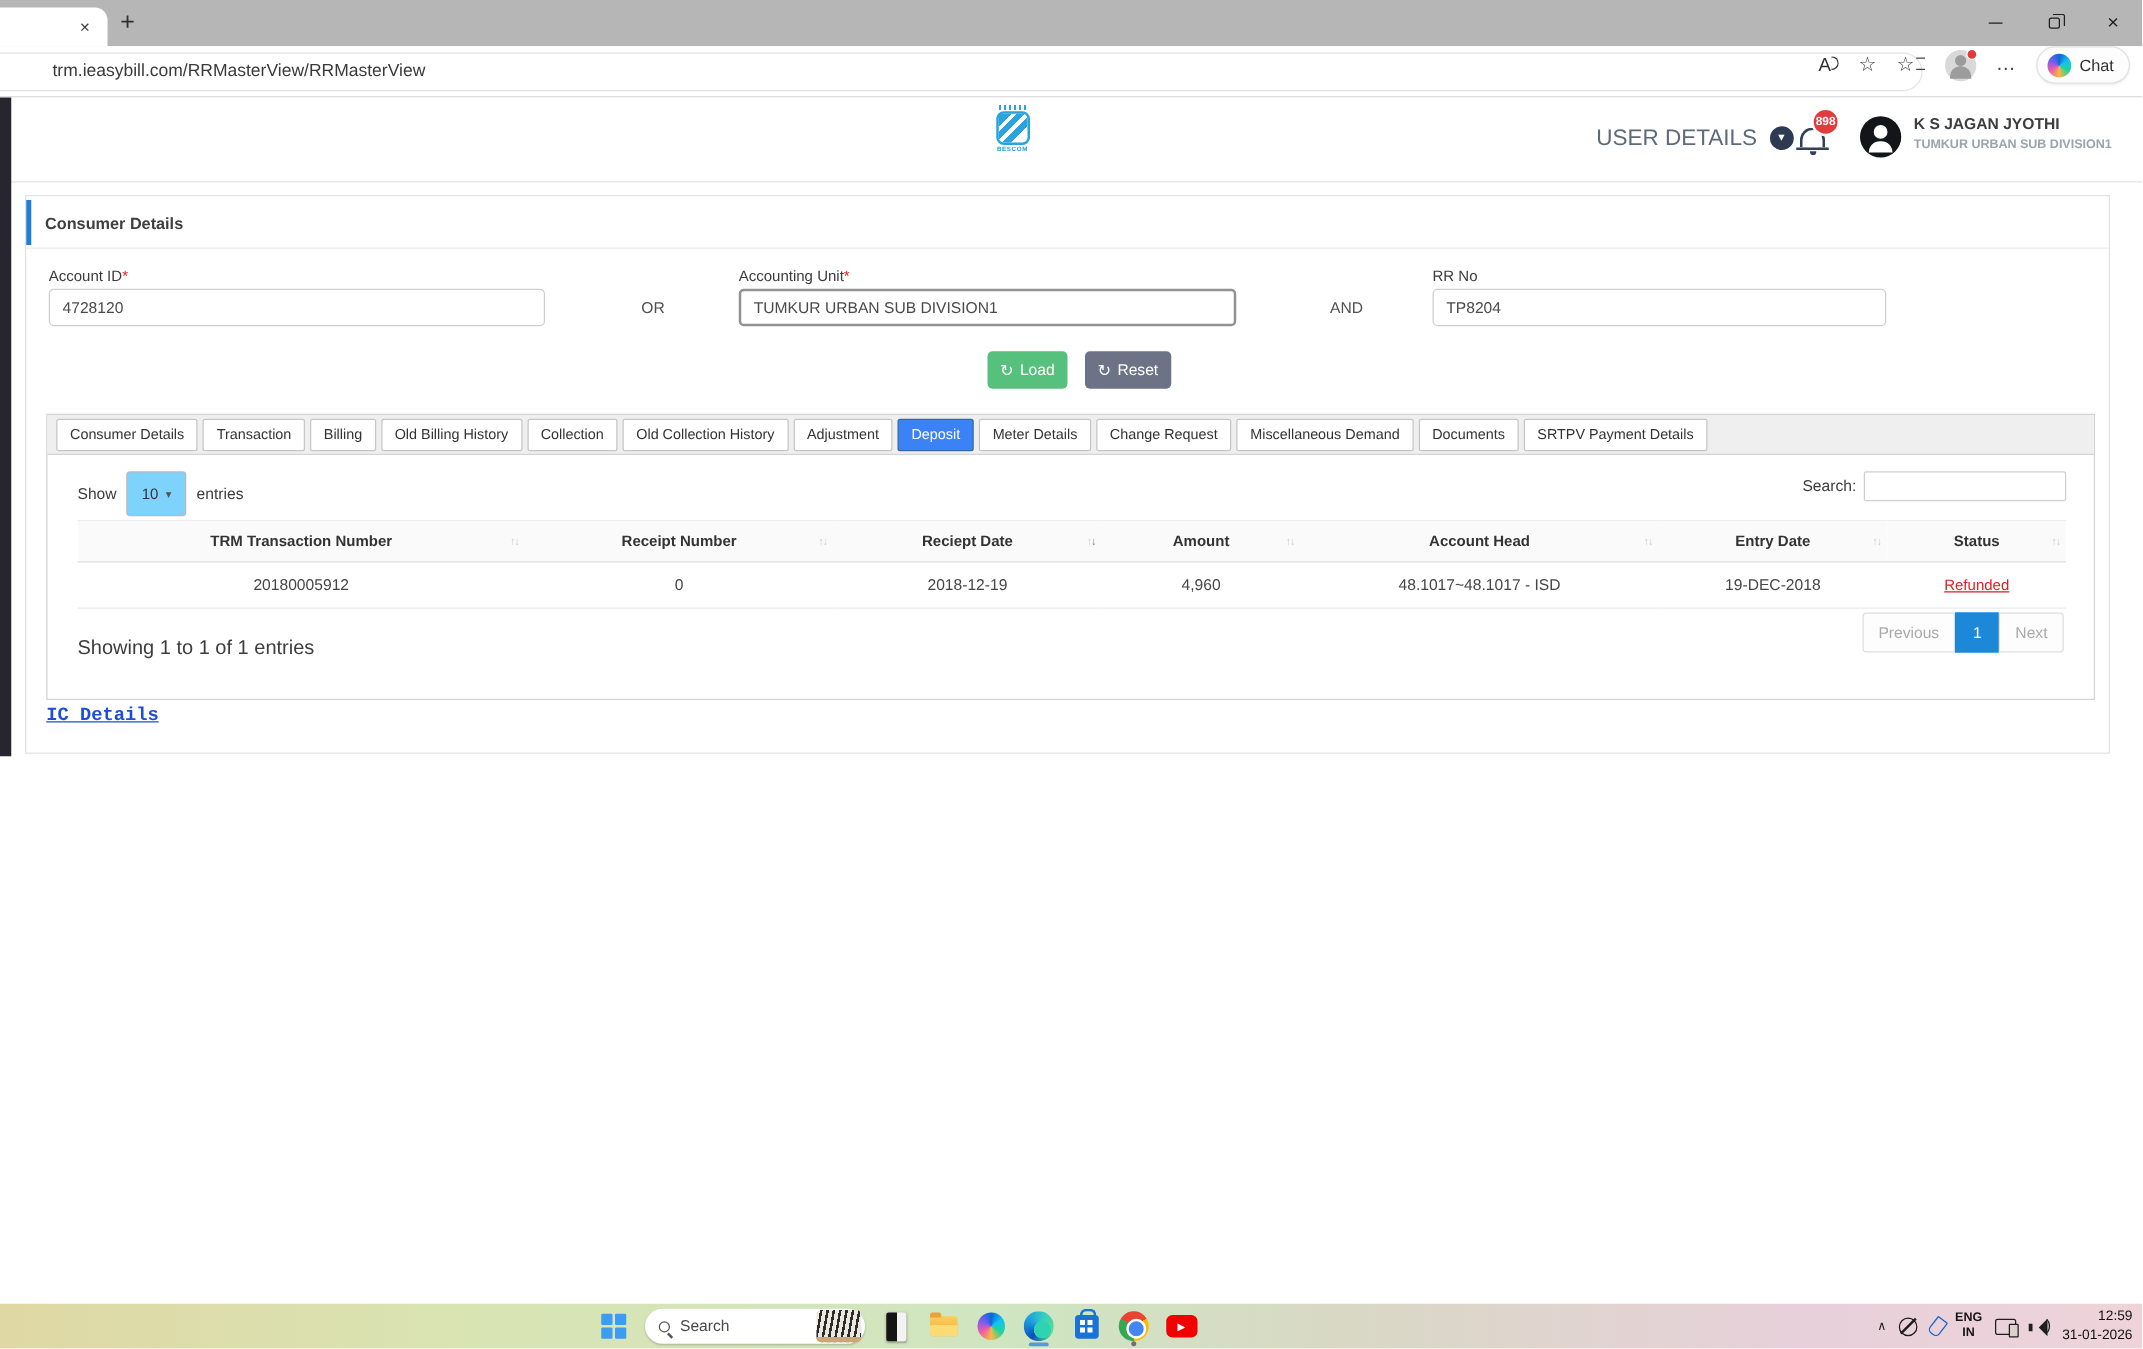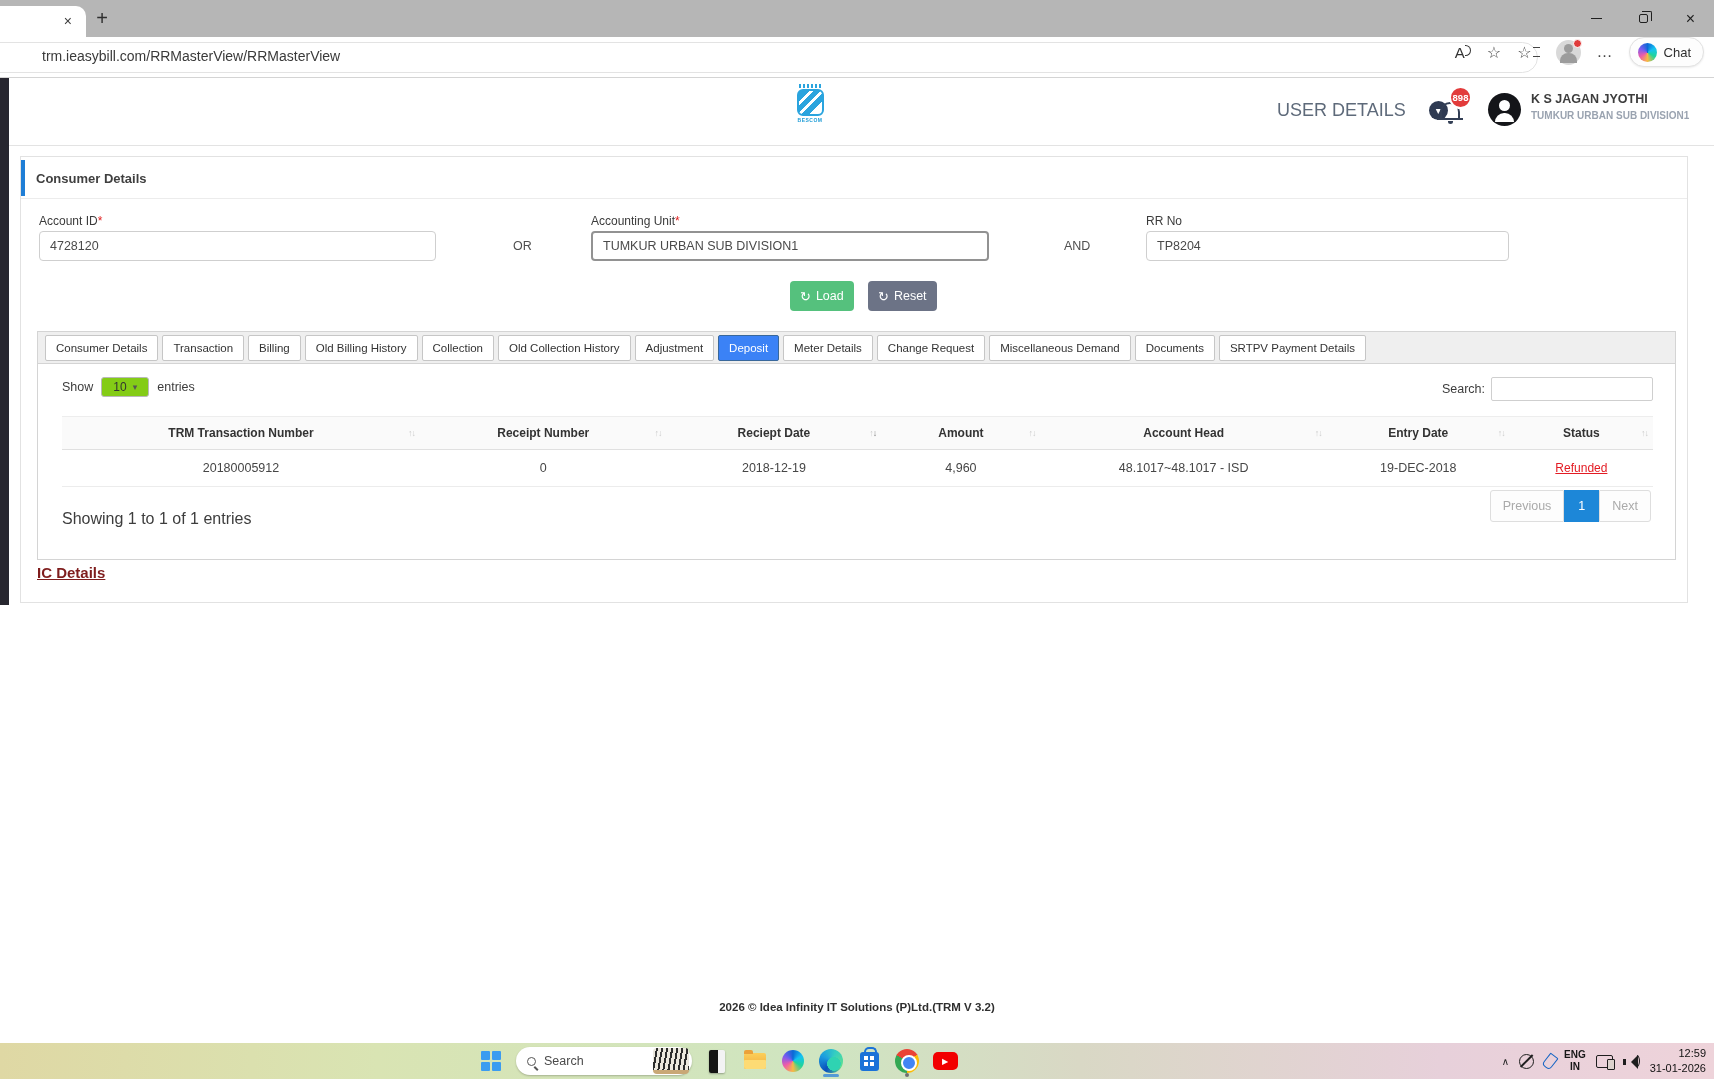--- a/index.html
+++ b/index.html
@@ -38,21 +38,21 @@
 
   
   .appheader { position:relative; height:68px; background:#fff; border-bottom:1px solid #e3e3e3; }
   .brand { position:absolute; left:795px; top:6px; display:flex; align-items:center; gap:11px; }
   .logo { width:30px; text-align:center; }
   .logo-kn { height:4px; width:22px; margin:0 auto 1px; background:repeating-linear-gradient(90deg,#2aa4de 0 2px,transparent 2px 4px); }
   .logo-emblem { width:27px; height:27px; margin:0 auto; border-radius:6px; border:2px solid #2aa4de; background:
       linear-gradient(135deg,#2aa4de 22%,#fff 22% 32%,#2aa4de 32% 46%,#fff 46% 56%,#2aa4de 56% 72%,#fff 72%); }
   .logo-text { font-size:5px; font-weight:bold; color:#1e9cd6; letter-spacing:.5px; margin-top:1px; }
   .company { font-size:15.5px; font-weight:bold; color:#4a4a4a; }
-  .user-details { position:absolute; left:1277px; top:22px; display:flex; align-items:center; gap:23px; font-size:18px; color:#5e6a7a; }
+  .user-details { position:absolute; left:1277px; top:22px; display:flex; align-items:center; gap:10px; font-size:18px; color:#5e6a7a; }
   .chev-circle { width:19px; height:19px; border-radius:50%; background:#2e3a52; color:#fff; display:flex; align-items:center; justify-content:center; font-size:10px; line-height:1; }
   .bell-wrap { position:absolute; left:1440px; top:24px; width:24px;text-decoration:underline; }
   .bell { width:20px; height:16px; border:2px solid #333f55; border-bottom:none; border-radius:10px 10px 0 0; position:relative; }
   .bell::after { content:""; position:absolute; left:-5px; right:-5px; bottom:-2px; height:2px; background:#333f55; }
   .bell::before { content:""; position:absolute; left:6px; bottom:-6px; width:5px; height:3px; border-radius:0 0 4px 4px; background:#333f55; }
   .badge { position:absolute; left:9px; top:-16px; min-width:23px; height:23px; border-radius:50%; background:#e23b3b; color:#fff; font-size:9.5px; font-weight:bold; display:flex; align-items:center; justify-content:center; border:2px solid #fff; }
   .user-avatar { position:absolute; left:1488px; top:15px; width:33px; height:33px; border-radius:50%; background:#141519; }
   .user-avatar::before { content:""; position:absolute; left:11px; top:7px; width:11px; height:11px; border-radius:50%; background:#fff; }
   .user-avatar::after { content:""; position:absolute; left:7px; top:20px; width:19px; height:9px; border-radius:9px 9px 0 0; background:#fff; }
   .user-text { position:absolute; left:1531px; top:14px; }
@@ -77,40 +77,40 @@
   .btn .bicon { font-size:13px; }
   .btn-load { left:769px; background:#55c17d; }
   .btn-reset { left:847px; background:#6c7386; }
 
   .tablebox { position:absolute; left:16px; top:174px; width:1639px; height:229px; border:1px solid #d4d4d4; background:#fff; }
   .tabstrip { height:32px; background:#efefef; border-bottom:1px solid #d4d4d4; display:flex; align-items:center; padding-left:5px; }
   .tab-btn { margin:0 2px; padding:6px 10px; background:#fff; border:1px solid #c6c6c6; border-radius:2px; font-size:11.5px; color:#333; white-space:nowrap; font-family:"Liberation Sans", sans-serif; }
   .tab-btn.active { background:#3b82f6; border-color:#39689b; color:#fff; }
 
   .ctrl-left { position:absolute; left:24px; top:45px; display:flex; align-items:center; gap:8px; font-size:12.5px; color:#3c3c3c; }
-  .pagesize { width:48px; height:20px; border:1px solid #b9b9b9; border-radius:3px; background:#84cc16; display:flex; align-items:center; justify-content:center; gap:6px; font-size:12px; color:#333; }
+  .pagesize { width:48px; height:36px; border:1px solid #b9b9b9; border-radius:3px; background:#7dd3fc; display:flex; align-items:center; justify-content:center; gap:6px; font-size:12px; color:#333; }
   .pagesize .arr { font-size:9px; color:#555; }
   .ctrl-right { position:absolute; right:22px; top:45px; display:flex; align-items:center; gap:6px; font-size:12.5px; color:#3c3c3c; }
   .search-input { width:162px; height:24px; border:1px solid #cfcfcf; border-radius:2px; padding:0 6px; font-size:12px; font-family:"Liberation Sans", sans-serif; }
 
   table.dtable { position:absolute; left:24px; top:84px; width:1591px; border-collapse:collapse; table-layout:fixed; }
   .dtable th { height:33px; background:#fafafa; border-top:1px solid #ededed; border-bottom:1px solid #e0e0e0; font-size:12px; font-weight:bold; color:#333; text-align:center; position:relative; }
   .sort { position:absolute; right:5px; top:50%; transform:translateY(-50%); font-size:9px; color:#cccccc; letter-spacing:-1px; }
   .sort .on { color:#7d7d7d; }
   .dtable td { height:37px; text-align:center; font-size:12.5px; color:#464646; border-bottom:1px solid #ececec; background:#fff; }
   .status-link { color:#e31b23; text-decoration:underline; font-size:12px; }
 
   .info { position:absolute; left:24px; top:158px; font-size:16px; color:#3d3d3d;margin-top:20px; }
   .pag { position:absolute; right:24px; top:158px; display:flex; font-size:12.5px; }
   .pbtn { padding:8px 12px; border:1px solid #dedede; color:#aaa; background:#fdfdfd; }
   .pbtn.prev { border-radius:3px 0 0 3px; }
   .pbtn.next { border-radius:0 3px 3px 0; }
   .pcur { padding:8px 13px; background:#1d87d8; border:1px solid #1d87d8; color:#fff; }
 
-  .iclink { position:absolute; left:16px; top:407px; font-size:15px; font-weight:bold; color:#7f1d1d; text-decoration:underline; }
+  .iclink { position:absolute; left:16px; top:407px; font-size:15px; font-weight:bold; color:#1d4ed8; text-decoration:underline;font-family:Liberation Mono, monospace; }
 
   .footer { position:absolute; top:1001px; left:0; width:100%; text-align:center; font-size:11.5px; font-weight:600; color:#2f2f2f; }
 
   
   .taskbar { position:absolute; left:0; top:1043px; width:1714px; height:36px;
     background:linear-gradient(90deg,#dfd8a4 0%,#d9e4b3 22%,#cfe5c1 48%,#d9d8c5 63%,#e7d0da 84%,#eed3da 100%); }
   .tb-center { position:absolute; left:478px; top:0; height:36px; display:flex; align-items:center; gap:12px; }
   .start { width:20px; height:20px; display:grid; grid-template-columns:9px 9px; grid-template-rows:9px 9px; gap:2px; }
   .start i { background:#3b9cf0; border-radius:1px; }
   .searchpill { width:176px; height:28px; background:#fff; border-radius:14px; display:flex; align-items:center; gap:8px; padding:0 3px 0 11px; box-shadow:0 1px 2px rgba(0,0,0,.22); }
@@ -312,21 +312,20 @@
       <div class="pag">
         <span class="pbtn prev">Previous</span>
         <span class="pcur">1</span>
         <span class="pbtn next">Next</span>
       </div>
     </div>
 
     <a class="iclink">IC Details</a>
   </div>
 
-  <div class="footer">2026 © Idea Infinity IT Solutions (P)Ltd.(TRM V 3.2)</div>
 
   <div class="taskbar">
     <div class="tb-center">
       <div class="ticon">
           <span class="start">
             <i></i>
             <i></i>
             <i></i>
             <i></i>
           </span>

